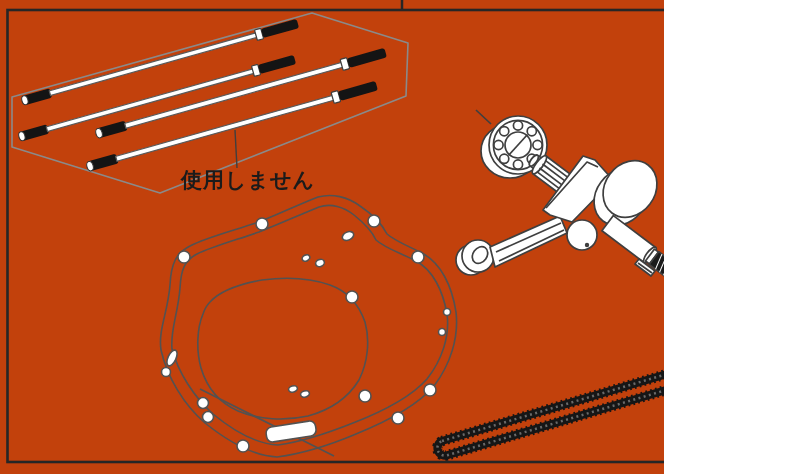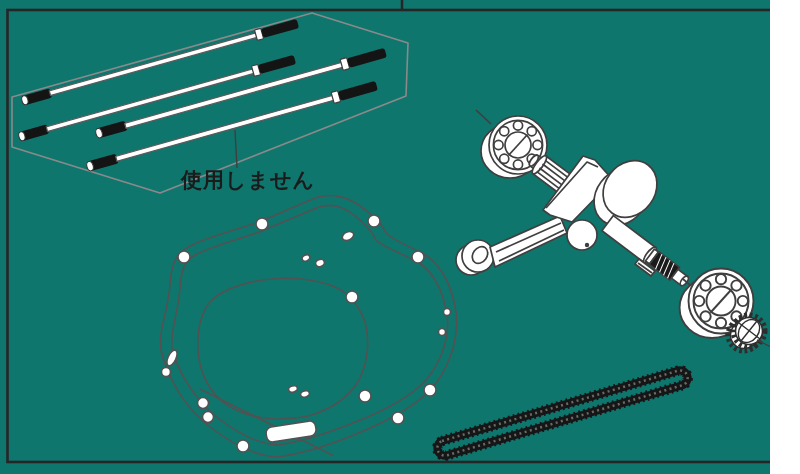--- a/index.html
+++ b/index.html
@@ -1,16 +1,16 @@
 <!DOCTYPE html>
 <html><head>
 <meta charset="utf-8">
 <style>
   html,body{margin:0;padding:0;background:#ffffff;}
-  .stage{position:relative;width:770px;height:474px;background:#0f766e;overflow:hidden;
+  .stage{position:relative;width:664px;height:474px;background:#c2410c;overflow:hidden;
          font-family:Liberation Sans, sans-serif;}
   .stage svg{position:absolute;left:0;top:0;}
   .part-label{position:absolute;left:181px;top:166px;font-size:21px;font-weight:600;
               color:#1b1b1b;letter-spacing:1px;white-space:nowrap;}
 </style>
 </head>
 <body>
 
 <div class="stage">
 <svg width="800" height="474" viewBox="0 0 800 474">

